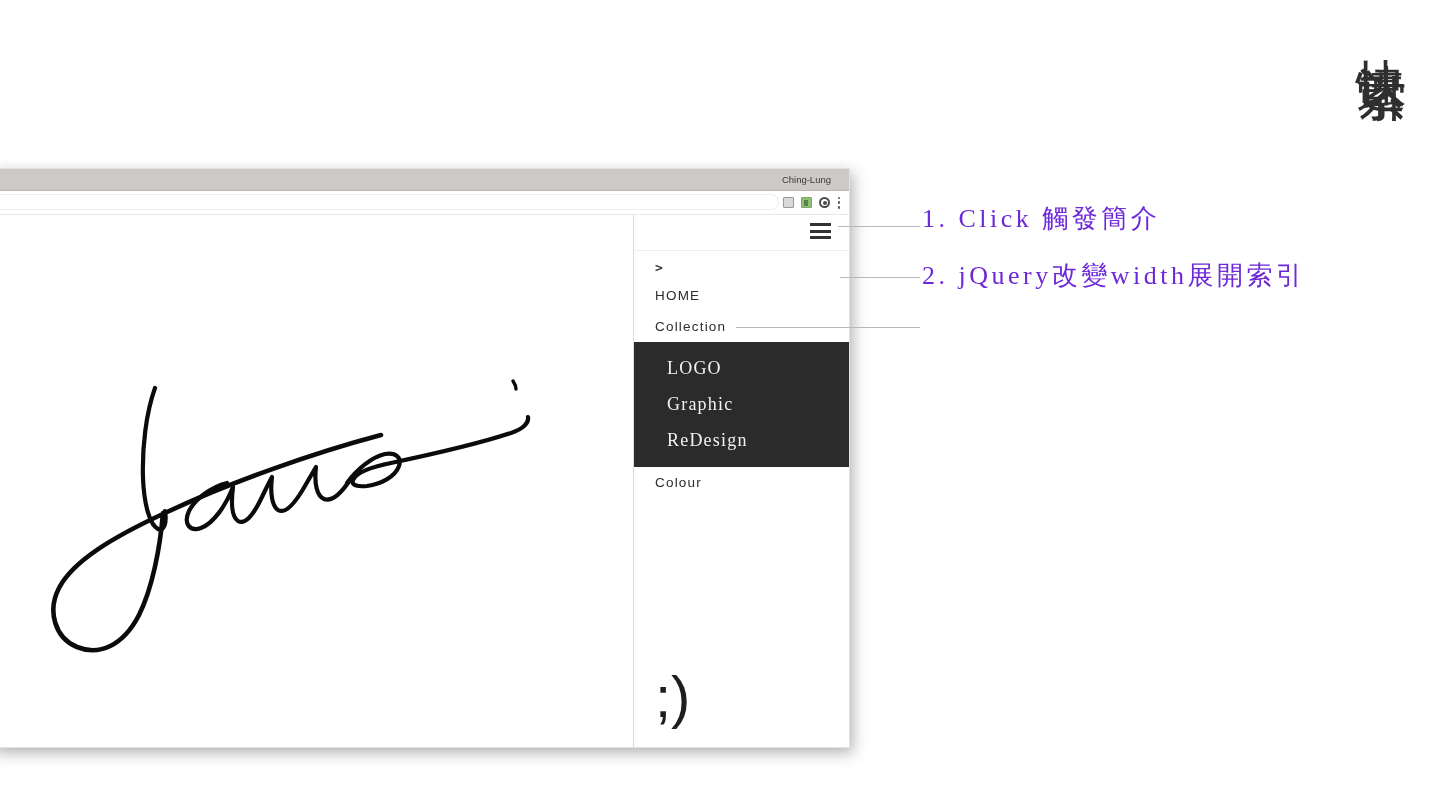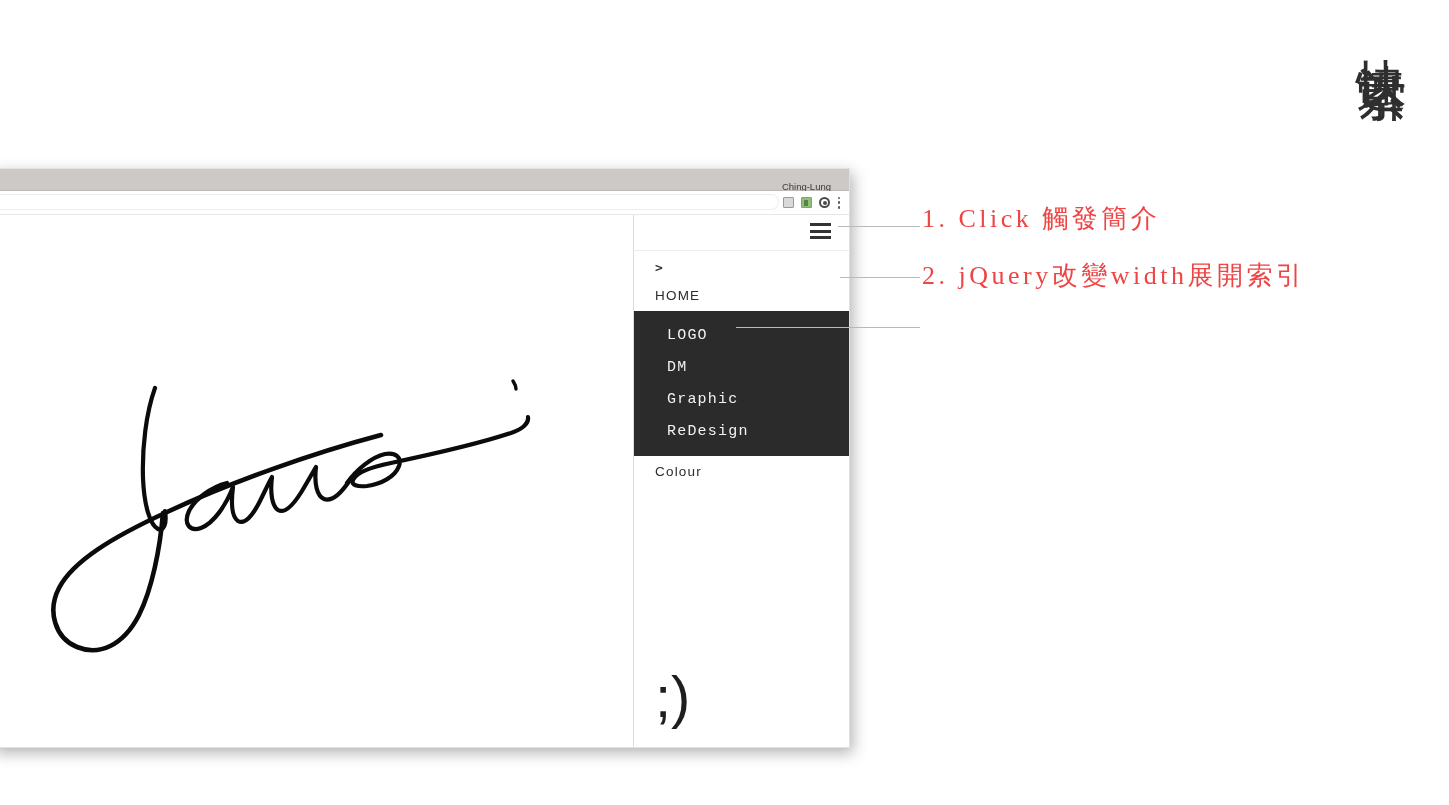--- a/index.html
+++ b/index.html
@@ -53,21 +53,20 @@
     border-bottom: 1px solid #bdb9b6;
   }
   #browser-tab {
     position: absolute;
     right: 8px;
     top: 0;
     height: 21px;
     display: flex;
     align-items: center;
     padding: 0 10px;
-    margin-top: 7px;
   }
   #browser-tab .tab-title {
     font-size: 9.5px;
     color: #3b3b3b;
     white-space: nowrap;
     font-family: "Liberation Sans", sans-serif;
   }
 
   
   #toolbar {
@@ -221,22 +220,22 @@
     letter-spacing: 1.2px;
     color: #2d2d2d;
     cursor: pointer;
   }
   #submenu {
     background: #2b2b2b;
     padding: 8px 0 9px 0;
   }
   .submenu-item {
     padding: 7.5px 0 7.5px 33px;
-    font-family: Liberation Mono, monospace;
-    font-size: 15px;
+    font-family: Liberation Serif, serif;
+    font-size: 18px;
     letter-spacing: 1.2px;
     color: #f2f2f2;
     cursor: pointer;
   }
   #emoticon {
     position: absolute;
     left: 21px;
     bottom: 22px;
     font-family: "Liberation Sans", sans-serif;
     font-size: 58px;
@@ -253,21 +252,21 @@
   }
   #annotations {
     position: absolute;
     left: 922px;
     top: 203px;
     width: 470px;
   }
   .annotation-row {
     font-family: "Liberation Serif", serif;
     font-size: 26px;
-    color: #ef4444;
+    color: #6d28d9;
     letter-spacing: 3.5px;
     white-space: nowrap;
     margin-bottom: 24px;
     line-height: 1.25;
   }
 </style>
 </head>
 <body>
 
 <div id="vertical-title">快速索引</div>
@@ -319,24 +318,24 @@
         <div id="hamburger-button">
           <span></span>
             <span></span>
             <span></span>
         </div>
       </div>
 
       <div id="nav-chevron">&gt;</div>
 
       <div class="nav-item">HOME</div>
+      <div class="nav-item">Collection</div>
 
       <div id="submenu">
         <div class="submenu-item">LOGO</div>
-        <div class="submenu-item">DM</div>
         <div class="submenu-item">Graphic</div>
         <div class="submenu-item">ReDesign</div>
       </div>
 
       <div class="nav-item">Colour</div>
 
       <div id="emoticon">;)</div>
     </div>
 
   </div>

